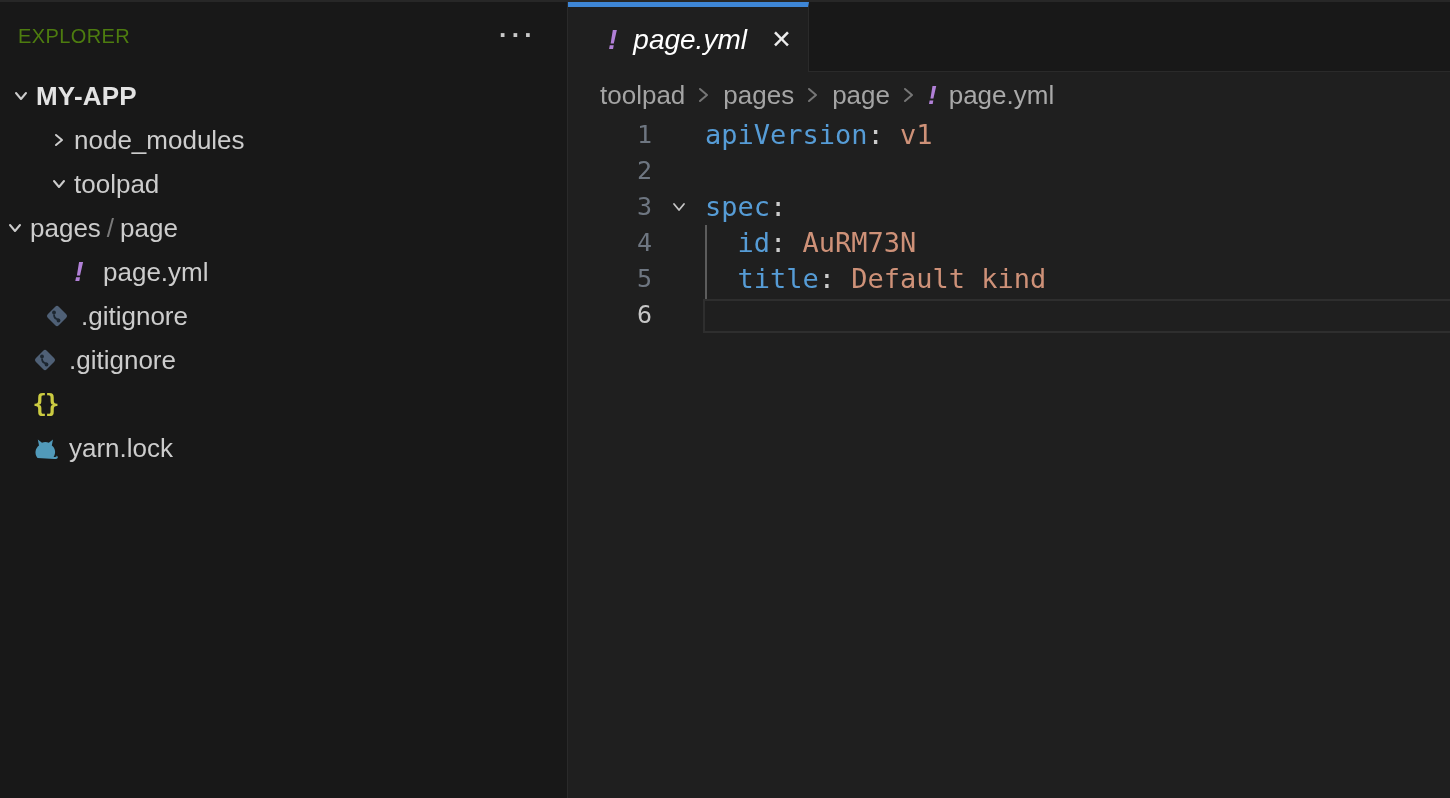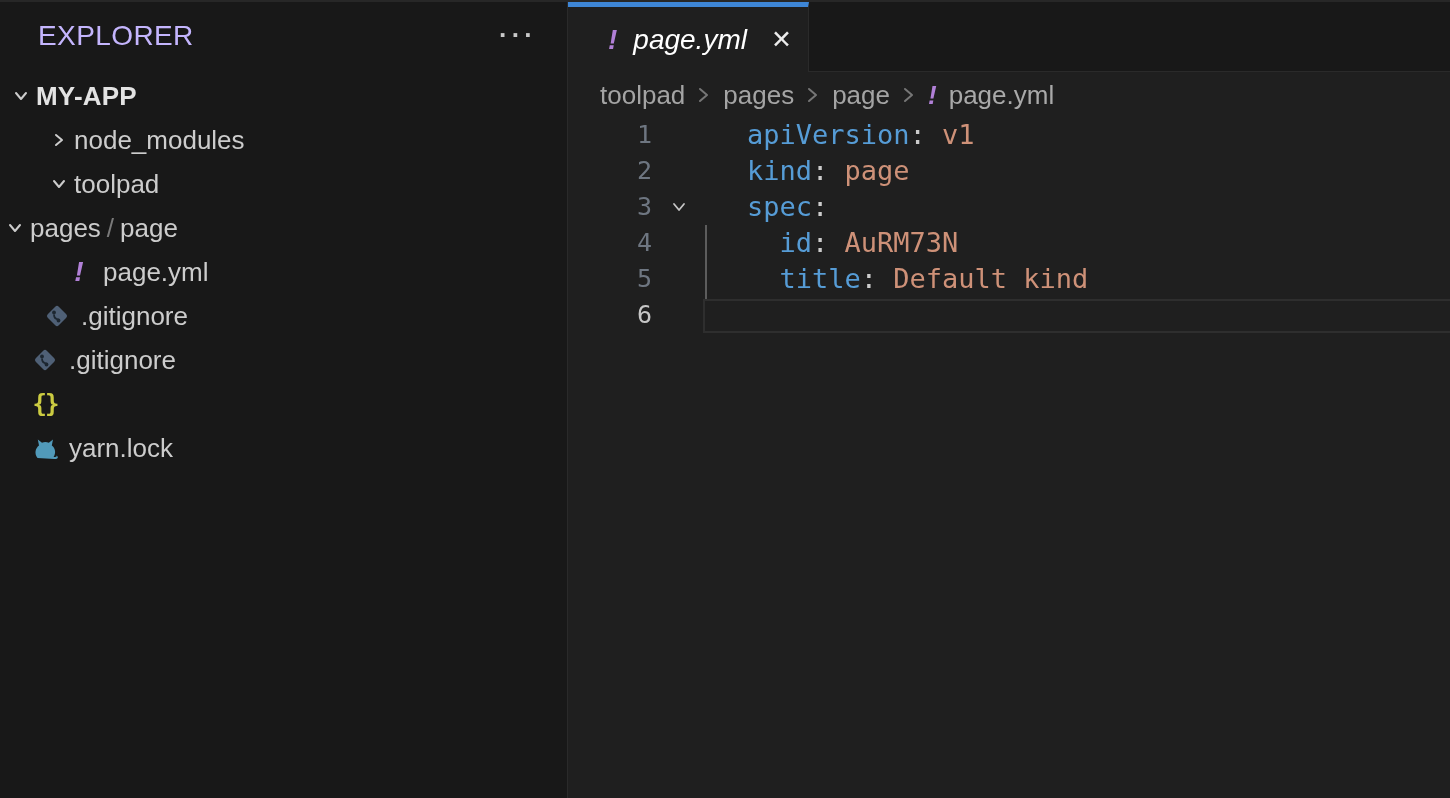--- a/index.html
+++ b/index.html
@@ -7,21 +7,21 @@
   body { font-family: "Liberation Sans", sans-serif; position: relative; }
 
   .top-line { position: absolute; top: 0; left: 0; width: 1450px; height: 2px; background: #272727; z-index: 40; }
 
   
   .sidebar {
     position: absolute; left: 0; top: 0; width: 568px; height: 798px;
     background: #181818; border-right: 1px solid #2a2a2a; z-index: 2;
   }
   .sb-header { position: absolute; top: 0; left: 0; right: 0; height: 72px; display: flex; align-items: center; }
-  .sb-title { margin-left: 38px; font-size: 28px; color: #c4b5fd; letter-spacing: 0.4px; }
+  .sb-title { margin-left: 18px; font-size: 20px; color: #4d7c0f; letter-spacing: 0.4px; }
   .sb-more { position: absolute; right: 30px; top: 22px; color: #c8c8c8; font-size: 26px; letter-spacing: 4px; cursor: pointer; line-height: 26px; font-weight: 700; }
 
   .tree { position: absolute; top: 74px; left: 0; right: 0; }
   .row { height: 44px; display: flex; align-items: center; font-size: 26px; color: #cccccc; cursor: pointer; }
   .row.root-row .label { font-weight: 700; color: #e3e3e3; letter-spacing: 0.2px; }
   .twisty { width: 30px; height: 30px; flex: none; display: flex; align-items: center; justify-content: center; }
   .ficon { width: 34px; height: 34px; flex: none; display: flex; align-items: center; justify-content: center; margin-right: 7px; }
   .label { white-space: nowrap; text-align: center; }
   .slash { color: #7a7a7a; padding: 0 6px; }
 
@@ -52,21 +52,21 @@
   .crumb { cursor: pointer; white-space: nowrap; }
   .bc-sep { margin: 0 10px; display: flex; align-items: center; }
   .breadcrumb .warn-glyph { font-size: 26px; margin-right: 12px; cursor: pointer; }
   .bc-file { color: #a9a9a9; cursor: pointer; }
 
   .code { position: absolute; top: 117px; left: 0; right: 0; }
   .code-line { display: flex; height: 36px; line-height: 36px; font-family: "DejaVu Sans Mono", monospace; font-size: 27px; position: relative; }
   .gutter { width: 84px; flex: none; text-align: right; color: #6e7681; font-size: 25px; }
   .gutter.active { color: #c6c6c6; }
   .fold-col { width: 53px; flex: none; display: flex; align-items: center; justify-content: center; }
-  .code-text { white-space: pre; margin-left: 42px; }
+  .code-text { white-space: pre; }
   .tok-key { color: #569cd6; }
   .tok-punc { color: #cccccc; }
   .tok-val { color: #ce9178; }
 
   .indent-guide { position: absolute; left: 137px; top: 108px; width: 2px; height: 74px; background: #5c5c5c; }
   .cur-line-box { position: absolute; left: 135px; right: 0; top: 2px; bottom: 0; border: 2px solid #2e2e2e; border-right: none; }
 
   svg { display: block; }
 </style>
 </head>
@@ -206,21 +206,20 @@
 
     <div class="code-line">
       <span class="gutter">1</span>
       <span class="fold-col"></span>
       <span class="code-text"><span class="tok-key"><span></span><span>apiVersion</span></span><span class="tok-punc">: </span><span class="tok-val">v1</span></span>
     </div>
 
     <div class="code-line">
       <span class="gutter">2</span>
       <span class="fold-col"></span>
-      <span class="code-text"><span class="tok-key"><span></span><span>kind</span></span><span class="tok-punc">: </span><span class="tok-val">page</span></span>
     </div>
 
     <div class="code-line">
       <span class="gutter">3</span>
       <span class="fold-col">
         <svg width="22" height="22" viewBox="0 0 22 22">
             <polyline points="6,8 11,14 16,8" fill="none" stroke="#c5c5c5" stroke-width="1.8" stroke-linecap="round" stroke-linejoin="round"></polyline>
           </svg>
       </span>
       <span class="code-text"><span class="tok-key"><span></span><span>spec</span></span><span class="tok-punc">:</span><span class="tok-val"></span></span>

